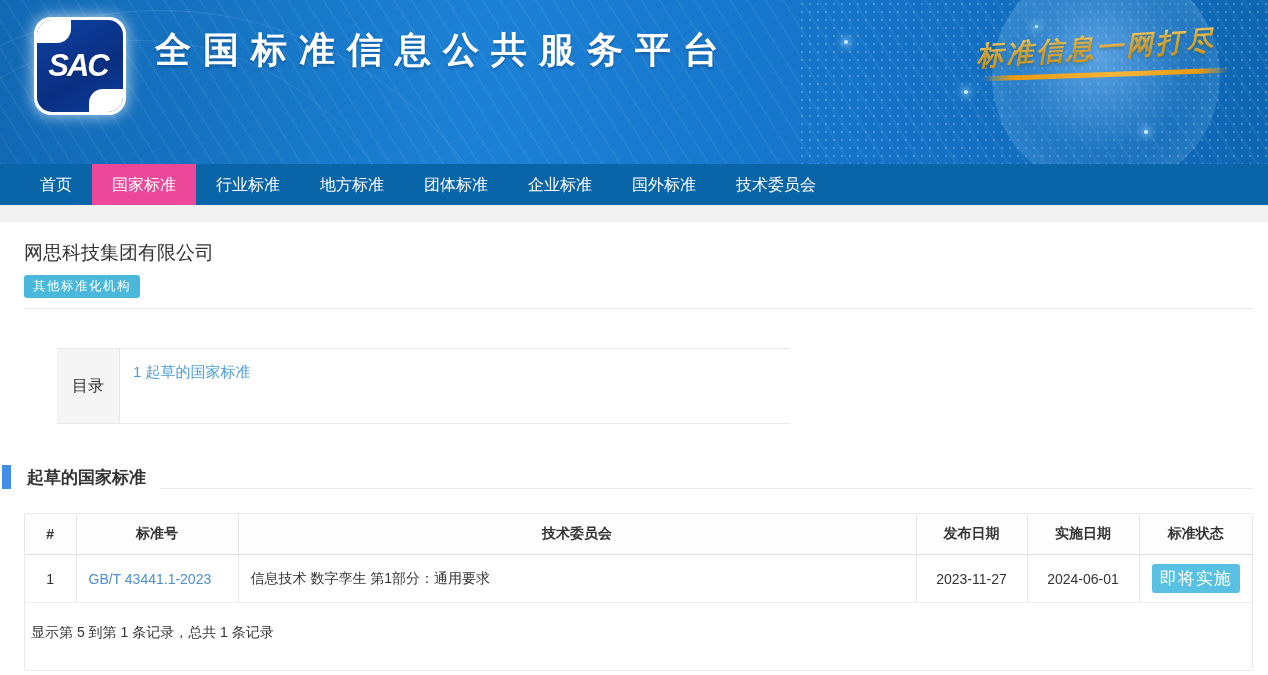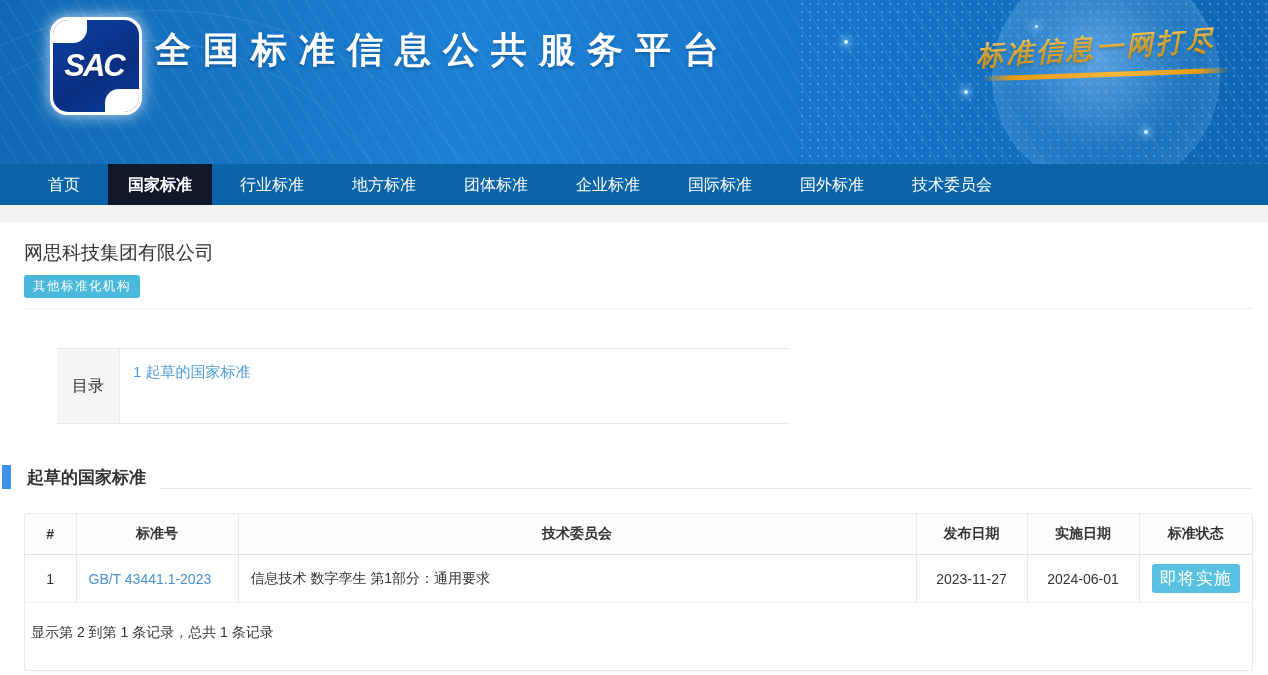--- a/index.html
+++ b/index.html
@@ -21,21 +21,21 @@
     background-image:radial-gradient(rgba(190,225,255,.28) 1px, transparent 1.6px);
     background-size:8px 8px; }
   .globe{ position:absolute; right:48px; top:-38px; width:228px; height:228px; border-radius:50%;
     background:radial-gradient(circle at 46% 42%, rgba(150,205,255,.55), rgba(60,140,205,.30) 52%, rgba(25,95,165,0) 72%);
     box-shadow:inset 0 0 45px rgba(170,225,255,.30); }
   .sparkle{ position:absolute; width:4px; height:4px; border-radius:50%; background:#cfeaff;
     box-shadow:0 0 8px 2px rgba(170,225,255,.9); }
   .sp1{ right:300px; top:90px; } .sp2{ right:120px; top:130px; } .sp3{ right:420px; top:40px; }
   .sp4{ right:230px; top:25px; width:3px; height:3px; }
 
-  .logo{ position:absolute; left:50px; top:17px; width:92px; height:98px; background:#fff;
+  .logo{ position:absolute; left:34px; top:17px; width:92px; height:98px; background:#fff;
     border-radius:17px; box-shadow:0 0 16px rgba(255,255,255,.75); }
   .logo-blue{ position:absolute; inset:3px; border-radius:15px;
     background:linear-gradient(150deg,#0d41a2 0%,#0a2f82 60%,#0b3e9c 100%); }
   .logo-notch-tl{ position:absolute; left:3px; top:3px; width:34px; height:23px; background:#fff;
     border-bottom-right-radius:14px; border-top-left-radius:15px; }
   .logo-notch-br{ position:absolute; right:3px; bottom:3px; width:34px; height:23px; background:#fff;
     border-top-left-radius:14px; border-bottom-right-radius:15px; }
   .logo-text{ position:absolute; inset:0; display:flex; align-items:center; justify-content:center;
     color:#fff; font-size:31px; font-weight:bold; font-style:italic; letter-spacing:-2px;
     text-shadow:0 1px 1px rgba(0,0,0,.25); padding-right:4px; }
@@ -49,23 +49,23 @@
     font-family:"Liberation Serif","DejaVu Serif",serif;
     font-style:italic; font-weight:bold; font-size:27px; letter-spacing:3px; white-space:nowrap;
     color:#f6b233; background:linear-gradient(180deg,#ffd36a,#e99911);
     -webkit-background-clip:text; background-clip:text; -webkit-text-fill-color:transparent;
     text-shadow:0 2px 3px rgba(30,60,10,.25); }
   .slogan-underline{ position:absolute; right:38px; top:72px; width:248px; height:5px; transform:rotate(-2deg);
     border-radius:3px;
     background:linear-gradient(90deg, rgba(232,154,16,0), #e89a10 12%, #f5b63a 55%, #e89a10 88%, rgba(232,154,16,0)); }
 
   
-  .main-nav{ height:41px; background:#0a64a8; display:flex; align-items:stretch; padding-left:28px;gap:8px; }
+  .main-nav{ height:41px; background:#0a64a8; display:flex; align-items:stretch; padding-left:20px; }
   .nav-item{ color:#fff; font-size:16px; line-height:41px; padding:0 20px; cursor:pointer; white-space:nowrap; }
-  .nav-item.active{ background:#0f172a;font-weight:bold; }
+  .nav-item.active{ background:#ec4899; }
 
   .gray-strip{ height:17px; background:#f2f2f2; }
 
   
   .content{ position:relative; background:#fff; }
   .company-name{ margin:18px 0 0 24px; font-size:19px; font-weight:normal; color:#333; }
   .org-badge{ display:inline-block; margin:9px 0 0 24px; background:#4ab8da; color:#fff;
     font-size:12.5px; letter-spacing:1.5px; padding:3px 9px; border-radius:3px; }
   .divider{ margin:10px 15px 0 24px; border:none; border-top:1px solid #ececec; }
 
@@ -127,21 +127,20 @@
     <div class="slogan-underline"></div>
   </header>
 
   <nav class="main-nav">
     <div class="nav-item">首页</div>
     <div class="nav-item active">国家标准</div>
     <div class="nav-item">行业标准</div>
     <div class="nav-item">地方标准</div>
     <div class="nav-item">团体标准</div>
     <div class="nav-item">企业标准</div>
-    <div class="nav-item">国际标准</div>
     <div class="nav-item">国外标准</div>
     <div class="nav-item">技术委员会</div>
   </nav>
 
   <div class="gray-strip"></div>
 
   <main class="content">
 
     <h1 class="company-name">网思科技集团有限公司</h1>
     <span class="org-badge">其他标准化机构</span>
@@ -188,17 +187,17 @@
             </td>
             <td>信息技术 数字孪生 第1部分：通用要求</td>
             <td class="ta-c">2023-11-27</td>
             <td class="ta-c">2024-06-01</td>
             <td class="ta-c">
               <span class="status-badge">即将实施</span>
             </td>
           </tr>
         </tbody>
       </table>
-      <div class="records-info">显示第 2 到第 1 条记录，总共 1 条记录</div>
+      <div class="records-info">显示第 5 到第 1 条记录，总共 1 条记录</div>
     </div>
 
   </main>
 </div>
 
 </body></html>

